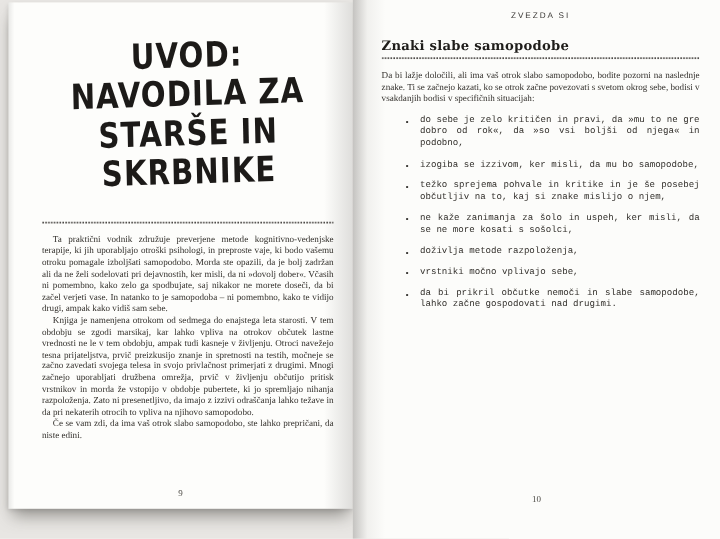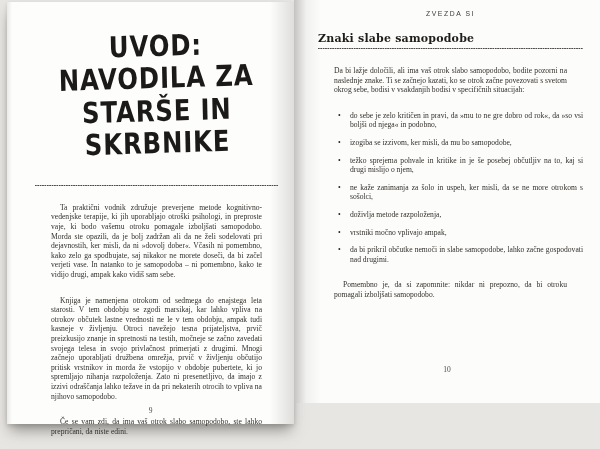--- a/index.html
+++ b/index.html
@@ -23,21 +23,21 @@
     content:""; position:absolute; left:0; top:0; width:5px; height:100%;
     background:linear-gradient(90deg, rgba(0,0,0,.08), rgba(0,0,0,0));
     pointer-events:none;
   }
   .page-left::after {
     content:""; position:absolute; right:0; top:0; width:24px; height:100%;
     background:linear-gradient(90deg, rgba(0,0,0,0), rgba(70,66,62,.17));
     pointer-events:none;
   }
   .page-right {
-    left:294px; top:0; width:306px; height:403px;
+    left:294px; top:0; width:306px; height:449px;
     background:#fcfcfa;
   }
   .page-right::before {
     content:""; position:absolute; left:0; top:0; width:27px; height:100%;
     background:linear-gradient(90deg, rgba(82,78,74,.33), rgba(160,156,150,.12) 45%, rgba(0,0,0,0));
     pointer-events:none;
   }
 
   .pl-inner { position:relative; height:100%; padding:26px 16px 0 28px; box-sizing:border-box; }
   .pr-inner { position:relative; height:100%; padding:10px 17px 0 24px; box-sizing:border-box; }
@@ -59,36 +59,36 @@
   }
   .dotted-rule {
     height:3px; margin:2px 0 8px;
     background-image:radial-gradient(circle at 1.1px 1.5px, #4a4744 0.7px, rgba(0,0,0,0) 0.95px);
     background-size:2.4px 3px; background-repeat:repeat-x;
   }
 
   
   .body {
     font-size:7.6px; line-height:9.6px; text-align:justify;
-    color:#33302c; margin:16px;
+    color:#33302c; margin:0;
   }
   .indent { text-indent:9px; }
 
   
   .running-head {
     text-align:center; font-family:"Liberation Sans", sans-serif;
     font-size:6.8px; letter-spacing:1.6px; color:#3b3936;
     margin:0 0 15px 0;
   }
   .bullets { margin:10px 0 6px 0; padding:0 0 0 20px; list-style:none; }
   .bullets li { display:flex; margin:0 0 8px 0; }
   .bullet-marker {
     flex:0 0 12px; font-size:7.6px; line-height:9.6px; color:#2c2a27;
   }
-  .bullet-text { flex:1; font-size:7.6px; line-height:9.6px; text-align:justify; color:#33302c; }
+  .bullet-text { flex:1; font-size:7.6px; line-height:9.6px; text-align:justify; color:#33302c;font-family:Liberation Mono, monospace; }
 
   .closing { margin-top:3px; }
 
   
   .pagenum {
     position:absolute; left:0; right:0; text-align:center;
     font-size:7.5px; color:#4c4a45;
   }
   .pagenum-left  { bottom:9px; }
   .pagenum-right { bottom:29px; }
@@ -130,39 +130,38 @@
         <li>
           <span class="bullet-marker">•</span>
           <span class="bullet-text">do sebe je zelo kritičen in pravi, da »mu to ne gre dobro od rok«, da »so vsi boljši od njega« in podobno,</span>
         </li>
         <li>
           <span class="bullet-marker">•</span>
           <span class="bullet-text">izogiba se izzivom, ker misli, da mu bo samopodobe,</span>
         </li>
         <li>
           <span class="bullet-marker">•</span>
-          <span class="bullet-text">težko sprejema pohvale in kritike in je še posebej občutljiv na to, kaj si drugi mislijo o njem,</span>
+          <span class="bullet-text">težko sprejema pohvale in kritike in je še posebej občutljiv na to, kaj si znake mislijo o njem,</span>
         </li>
         <li>
           <span class="bullet-marker">•</span>
-          <span class="bullet-text">ne kaže zanimanja za šolo in uspeh, ker misli, da se ne more otrokom s sošolci,</span>
+          <span class="bullet-text">ne kaže zanimanja za šolo in uspeh, ker misli, da se ne more kosati s sošolci,</span>
         </li>
         <li>
           <span class="bullet-marker">•</span>
           <span class="bullet-text">doživlja metode razpoloženja,</span>
         </li>
         <li>
           <span class="bullet-marker">•</span>
-          <span class="bullet-text">vrstniki močno vplivajo ampak,</span>
+          <span class="bullet-text">vrstniki močno vplivajo sebe,</span>
         </li>
         <li>
           <span class="bullet-marker">•</span>
           <span class="bullet-text">da bi prikril občutke nemoči in slabe samopodobe, lahko začne gospodovati nad drugimi.</span>
         </li>
       </ul>
 
-      <p class="body indent">Pomembno je, da si zapomnite: nikdar ni prepozno, da bi otroku pomagali izboljšati samopodobo.</p>
 
       <div class="pagenum pagenum-right">10</div>
     </div>
   </div>
 
 </div>
 
 </body></html>

